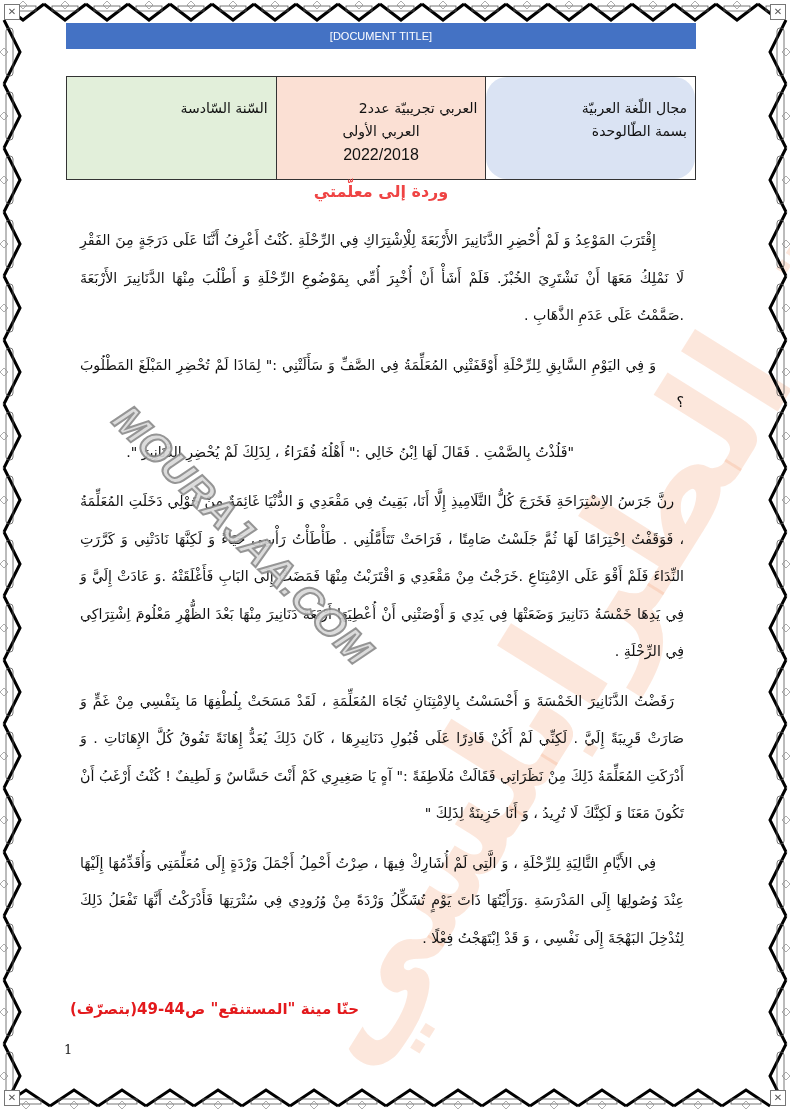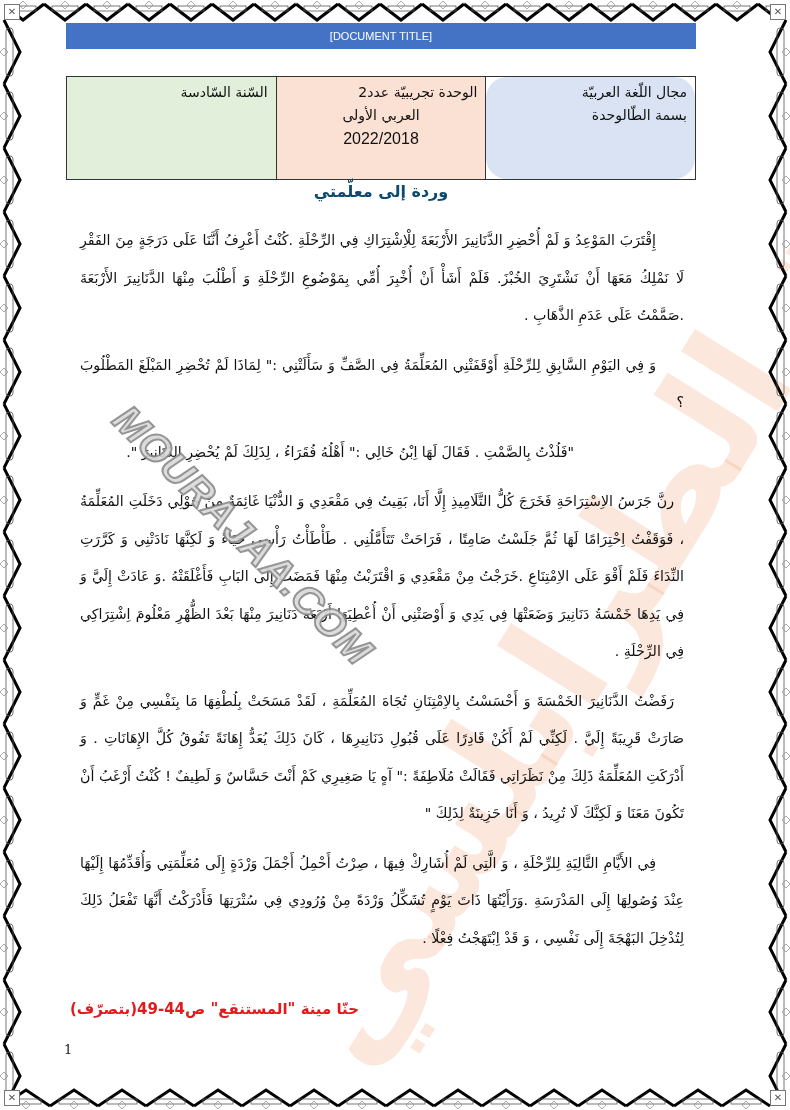--- a/index.html
+++ b/index.html
@@ -22,34 +22,34 @@
     position: absolute; left: 66px; top: 23px; width: 630px; height: 26px;
     background: #4472c4; color: #ffffff; text-align: center;
     font-family: "Liberation Sans", sans-serif; font-size: 11px; line-height: 26px;
   }
 
   
   .header-table {
     position: absolute; left: 66px; top: 76px; width: 630px; height: 104px;
     display: flex; flex-direction: row-reverse; border: 1px solid #333; box-sizing: border-box;
   }
-  .cell { flex: 1; box-sizing: border-box; padding: 4px 8px; direction: rtl; text-align: right;
+  .cell { flex: 1; box-sizing: border-box; padding: 20px 8px; direction: rtl; text-align: right;
           font-family: "DejaVu Sans", sans-serif; font-size: 14px; line-height: 23px; color: #111; }
   .cell + .cell { border-right: 1px solid #333; }
   .cell-blue { background: #dae3f3; border-radius: 21px; }
   .cell-peach { background: #fbe0d4; }
   .cell-green { background: #e2efda; }
   .cell-peach .line { display: block; text-align: center; }
   .cell-peach .line:first-child { text-align: right; }
   .cell-peach .year { font-family: "Liberation Sans", sans-serif; font-size: 16px; }
 
   
   .story-title {
     position: absolute; left: 66px; top: 182px; width: 630px; text-align: center; direction: rtl;
-    color: #0c4a6e; font-weight: bold; font-size: 16px; font-family: "DejaVu Sans", sans-serif;
+    color: #ef4444; font-weight: bold; font-size: 16px; font-family: "DejaVu Sans", sans-serif;
   }
   .story {
     position: absolute; left: 68px; top: 210px; width: 628px; direction: rtl; text-align: justify;
     font-family: "DejaVu Sans", sans-serif; font-size: 14.2px; line-height: 37.5px; color: #111;
   }
   .story p { margin: 12px; }
   .story p.indent { text-indent: 28px; }
   .story p.indent2 { text-indent: 10px; }
 
   .source {
@@ -124,21 +124,21 @@
 <div class="corner" style="right:4px;bottom:4px;">✕</div>
 
 <div class="title-bar">[DOCUMENT TITLE]</div>
 
 <div class="header-table">
   <div class="cell cell-blue">
     <div>مجال اللّغة العربيّة</div>
     <div>بسمة الطّالوحدة</div>
   </div>
   <div class="cell cell-peach">
-    <span class="line">الوحدة تجريبيّة عدد2</span>
+    <span class="line">العربي تجريبيّة عدد2</span>
     <span class="line">العربي الأولى</span>
     <span class="line year">2022/2018</span>
   </div>
   <div class="cell cell-green">
     <div>السّنة السّادسة</div>
   </div>
 </div>
 
 <div class="story-title">وردة إلى معلّمتي</div>
 

